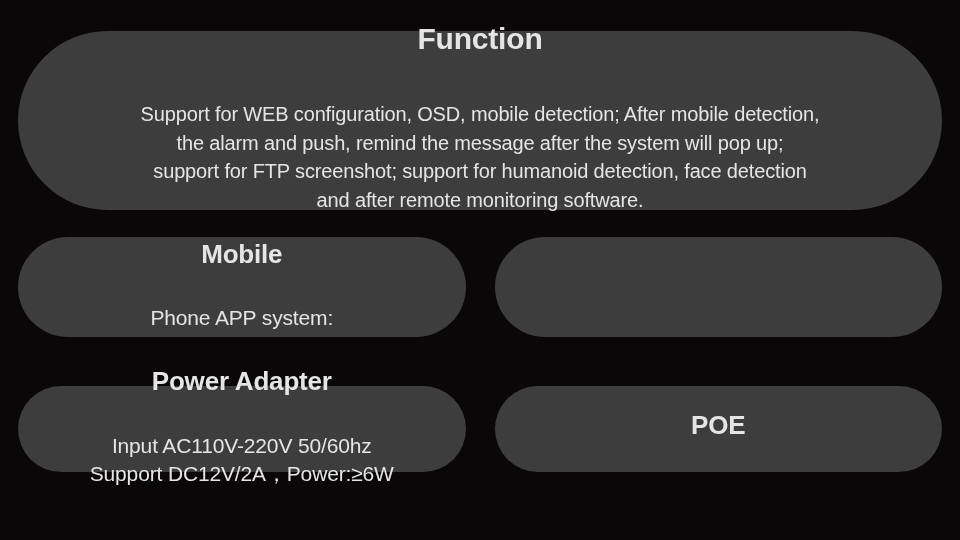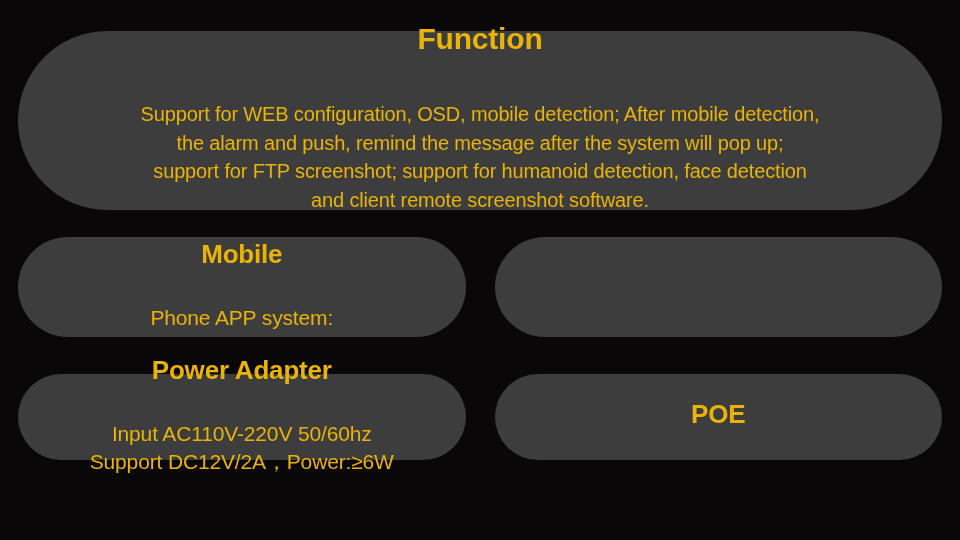--- a/index.html
+++ b/index.html
@@ -19,21 +19,21 @@
     width: 960px;
     height: 540px;
     box-sizing: border-box;
     padding: 31px 18px 57px 18px;
     display: flex;
     flex-direction: column;
   }
 
   .card {
     background: #3d3d3d;
-    color: #eab308;
+    color: #e5e5e5;
     text-align: center;
     display: flex;
     flex-direction: column;
     align-items: center;
     justify-content: center;
     box-sizing: border-box;
     gap: 32px;
   }
 
   
@@ -61,20 +61,21 @@
     line-height: 1.42;
     letter-spacing: -0.15px;
     max-width: 850px;
   }
 
   
   .row-pair {
     display: flex;
     flex: 0 0 auto;
     gap: 29px;
+    align-items: center;
   }
   .row-mid {
     height: 100px;
     margin-bottom: 37px;
   }
   .row-bottom {
     height: 109px;
   }
   .card-half {
     flex: 1 1 0;
@@ -111,21 +112,21 @@
 
 <div id="spec-sheet">
 
   <div class="row-function">
     <div class="card card-function">
       <div class="card-title">Function</div>
       <div class="card-body">
         <span class="line">Support for WEB configuration, OSD, mobile detection; After mobile detection,</span>
         <span class="line">the alarm and push, remind the message after the system will pop up;</span>
         <span class="line">support for FTP screenshot; support for humanoid detection, face detection</span>
-        <span class="line">and client remote screenshot software.</span>
+        <span class="line">and after remote monitoring software.</span>
       </div>
     </div>
   </div>
 
   <div class="row-pair row-mid">
     <div class="card card-half">
       <div class="card-title">Mobile</div>
       <div class="card-body">
         <span class="line">Phone APP system:</span>
       </div>

